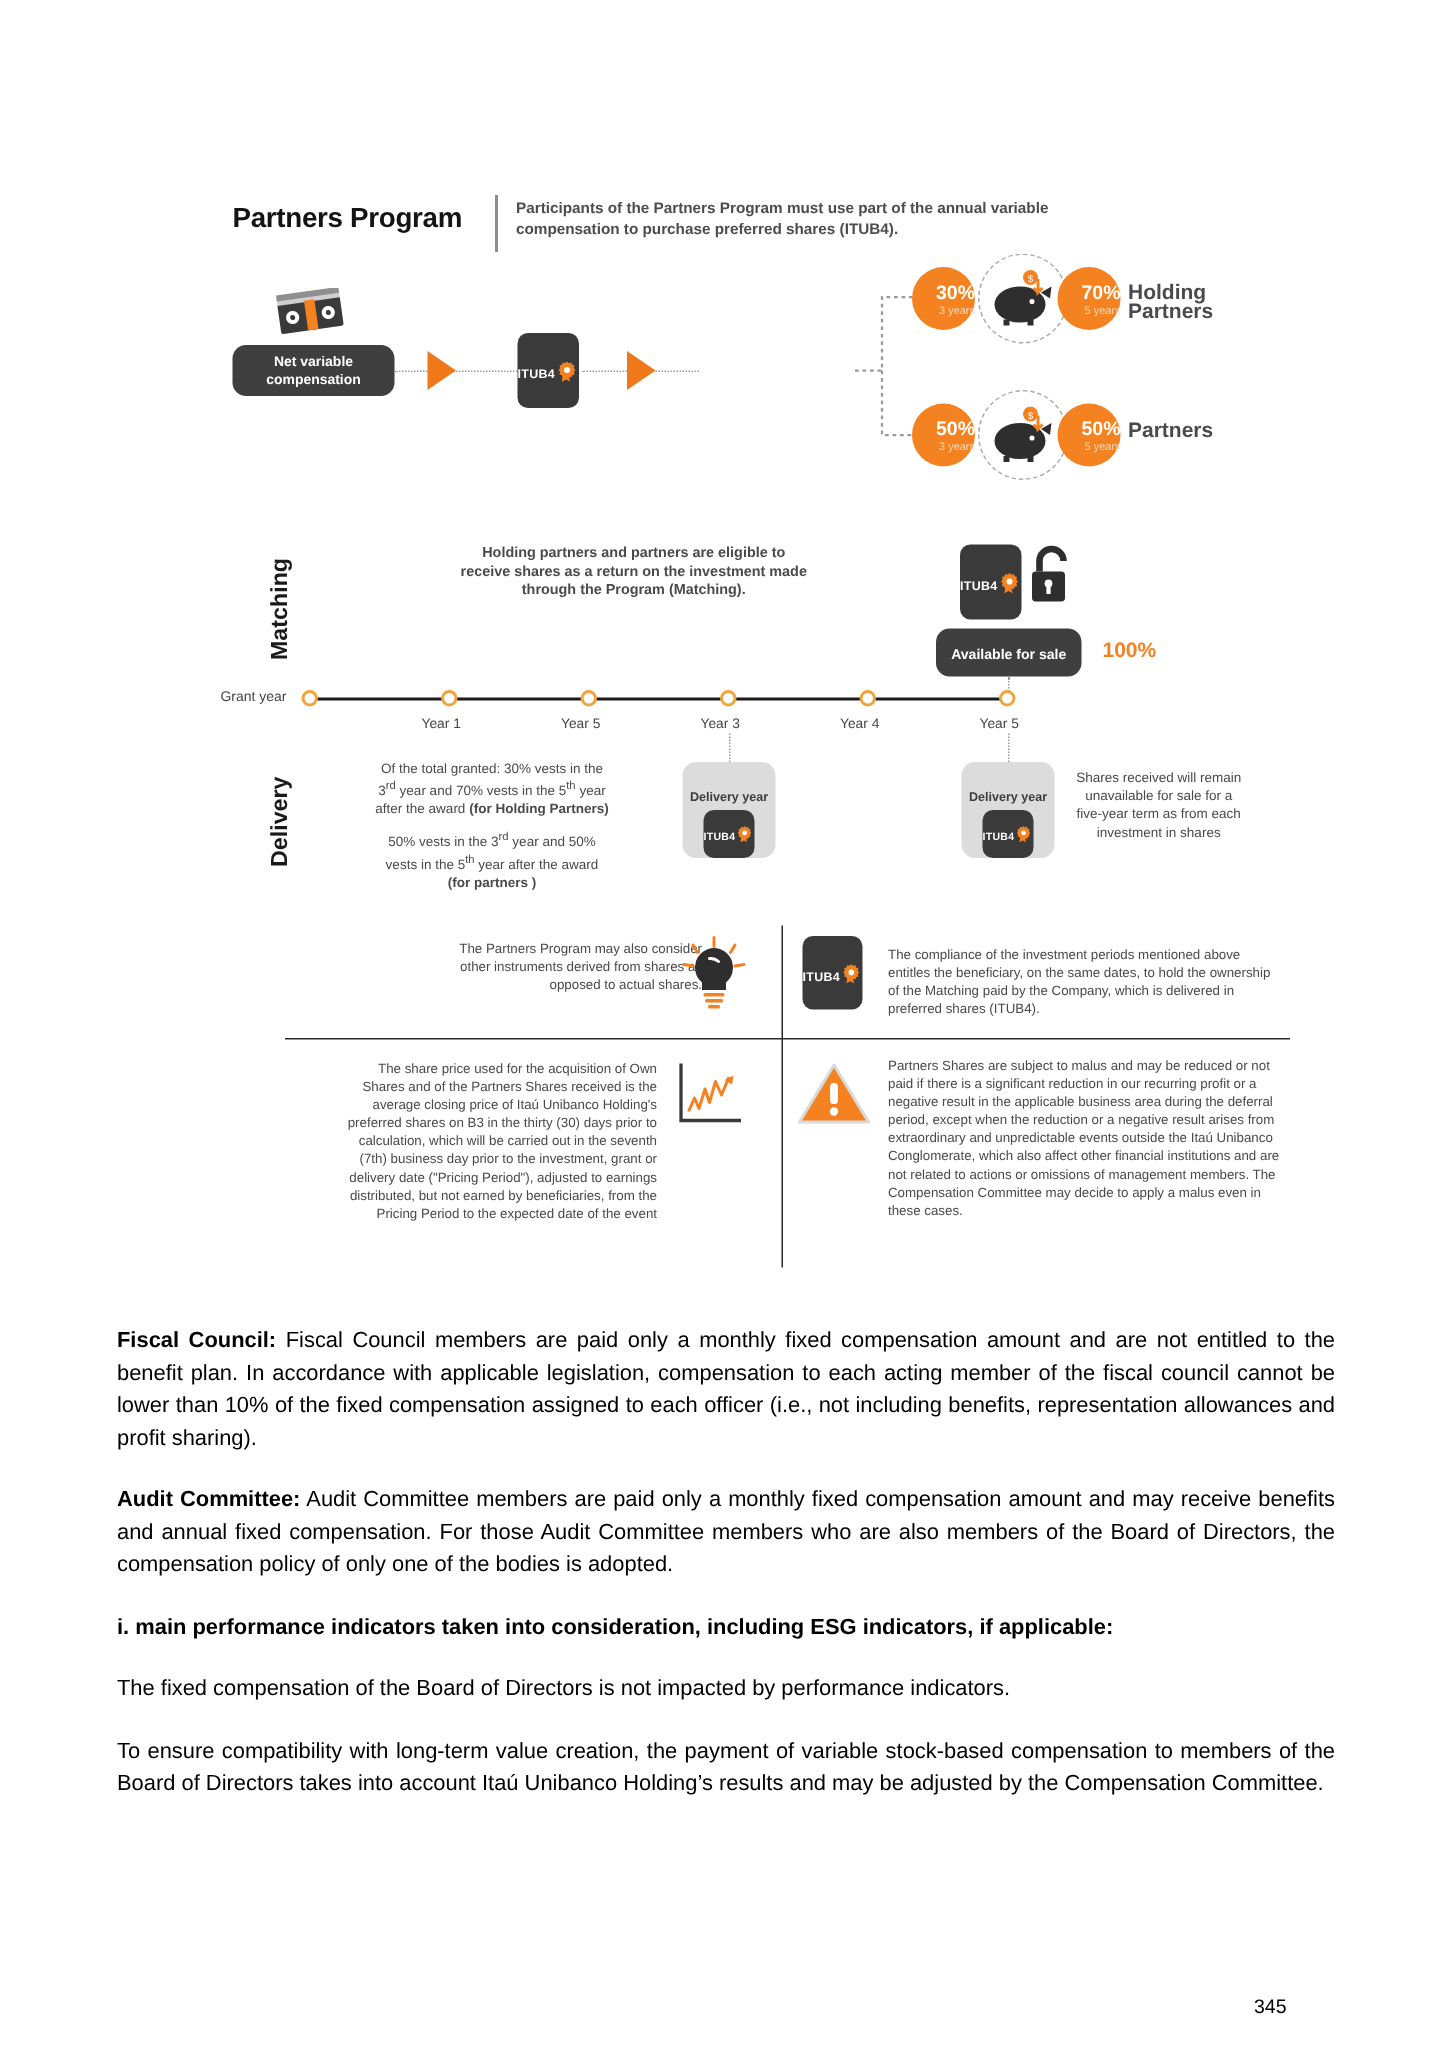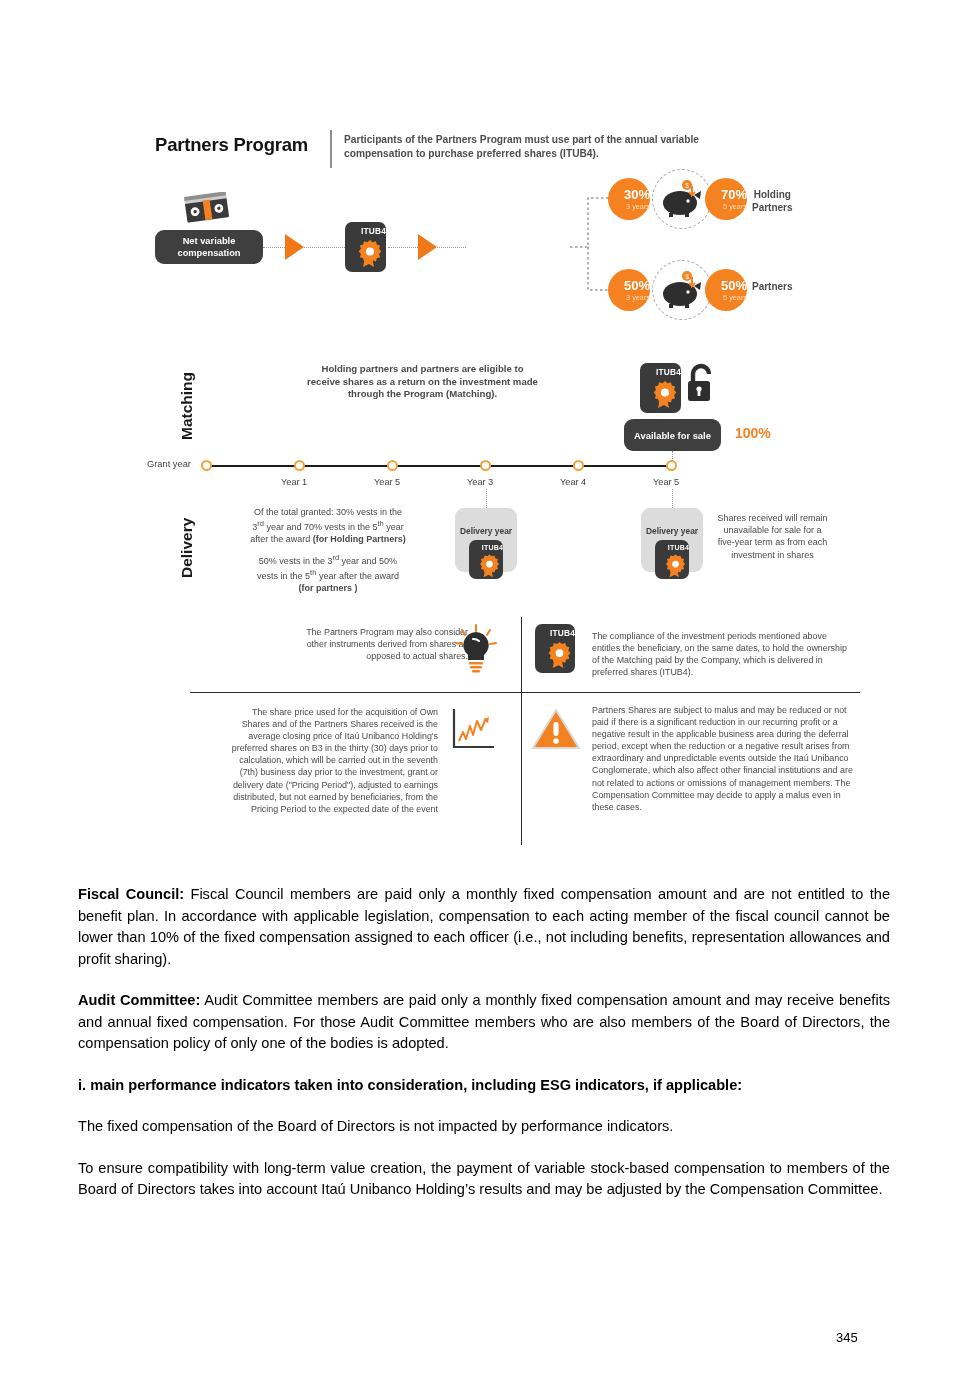--- a/index.html
+++ b/index.html
@@ -45,21 +45,21 @@
     position: absolute; border-top: 1.6px dotted #9a9a9a; height: 0;
   }
   .arrow-or {
     position: absolute; width: 0; height: 0;
     border-top: 13px solid transparent;
     border-bottom: 13px solid transparent;
     border-left: 19px solid #F07818;
   }
   .itub-tile {
     position: absolute; background: #3a3a3a; border-radius: 7px;
-    display: flex; flex-direction: column; align-items: flex-end;
+    display: flex; flex-direction: row; align-items: center;
   }
   .itub-tile .lbl { color: #fff; font-size: 8.3px; font-weight: bold; letter-spacing: .2px; margin-top: 4px; }
   .retain-box {
     position: absolute; left: 466px; top: 221px; width: 104px; height: 56px;
     border: 1.3px solid #5a5a5a; border-radius: 9px;
     font-size: 9.2px; line-height: 12.5px; color: #3c3c3c; font-weight: bold;
     padding: 7px 0 0 9px;
   }
 
   .pct-circle {
@@ -68,21 +68,21 @@
     color: #fff; text-align: center;
   }
   .pct-circle .p { font-size: 13px; font-weight: bold; line-height: 13px; }
   .pct-circle .y { font-size: 7.3px; color: #ffd9b5; line-height: 9px; margin-top: 1px; }
 
   .dash-ring {
     position: absolute; border-radius: 50%;
     border: 1.4px dashed #a8a8a8;
   }
   .grp-label {
-    position: absolute; font-size: 10px; line-height: 13px; color: #4a4a4a; font-weight: bold; text-align: center;
+    position: absolute; font-size: 14px; line-height: 13px; color: #4a4a4a; font-weight: bold;
   }
 
   
   .side-label {
     position: absolute; font-size: 15.5px; font-weight: bold; color: #1a1a1a;
     transform: rotate(-90deg); transform-origin: left top; white-space: nowrap;
   }
 
   .match-text {
     position: absolute; left: 305px; top: 363px; width: 235px;

